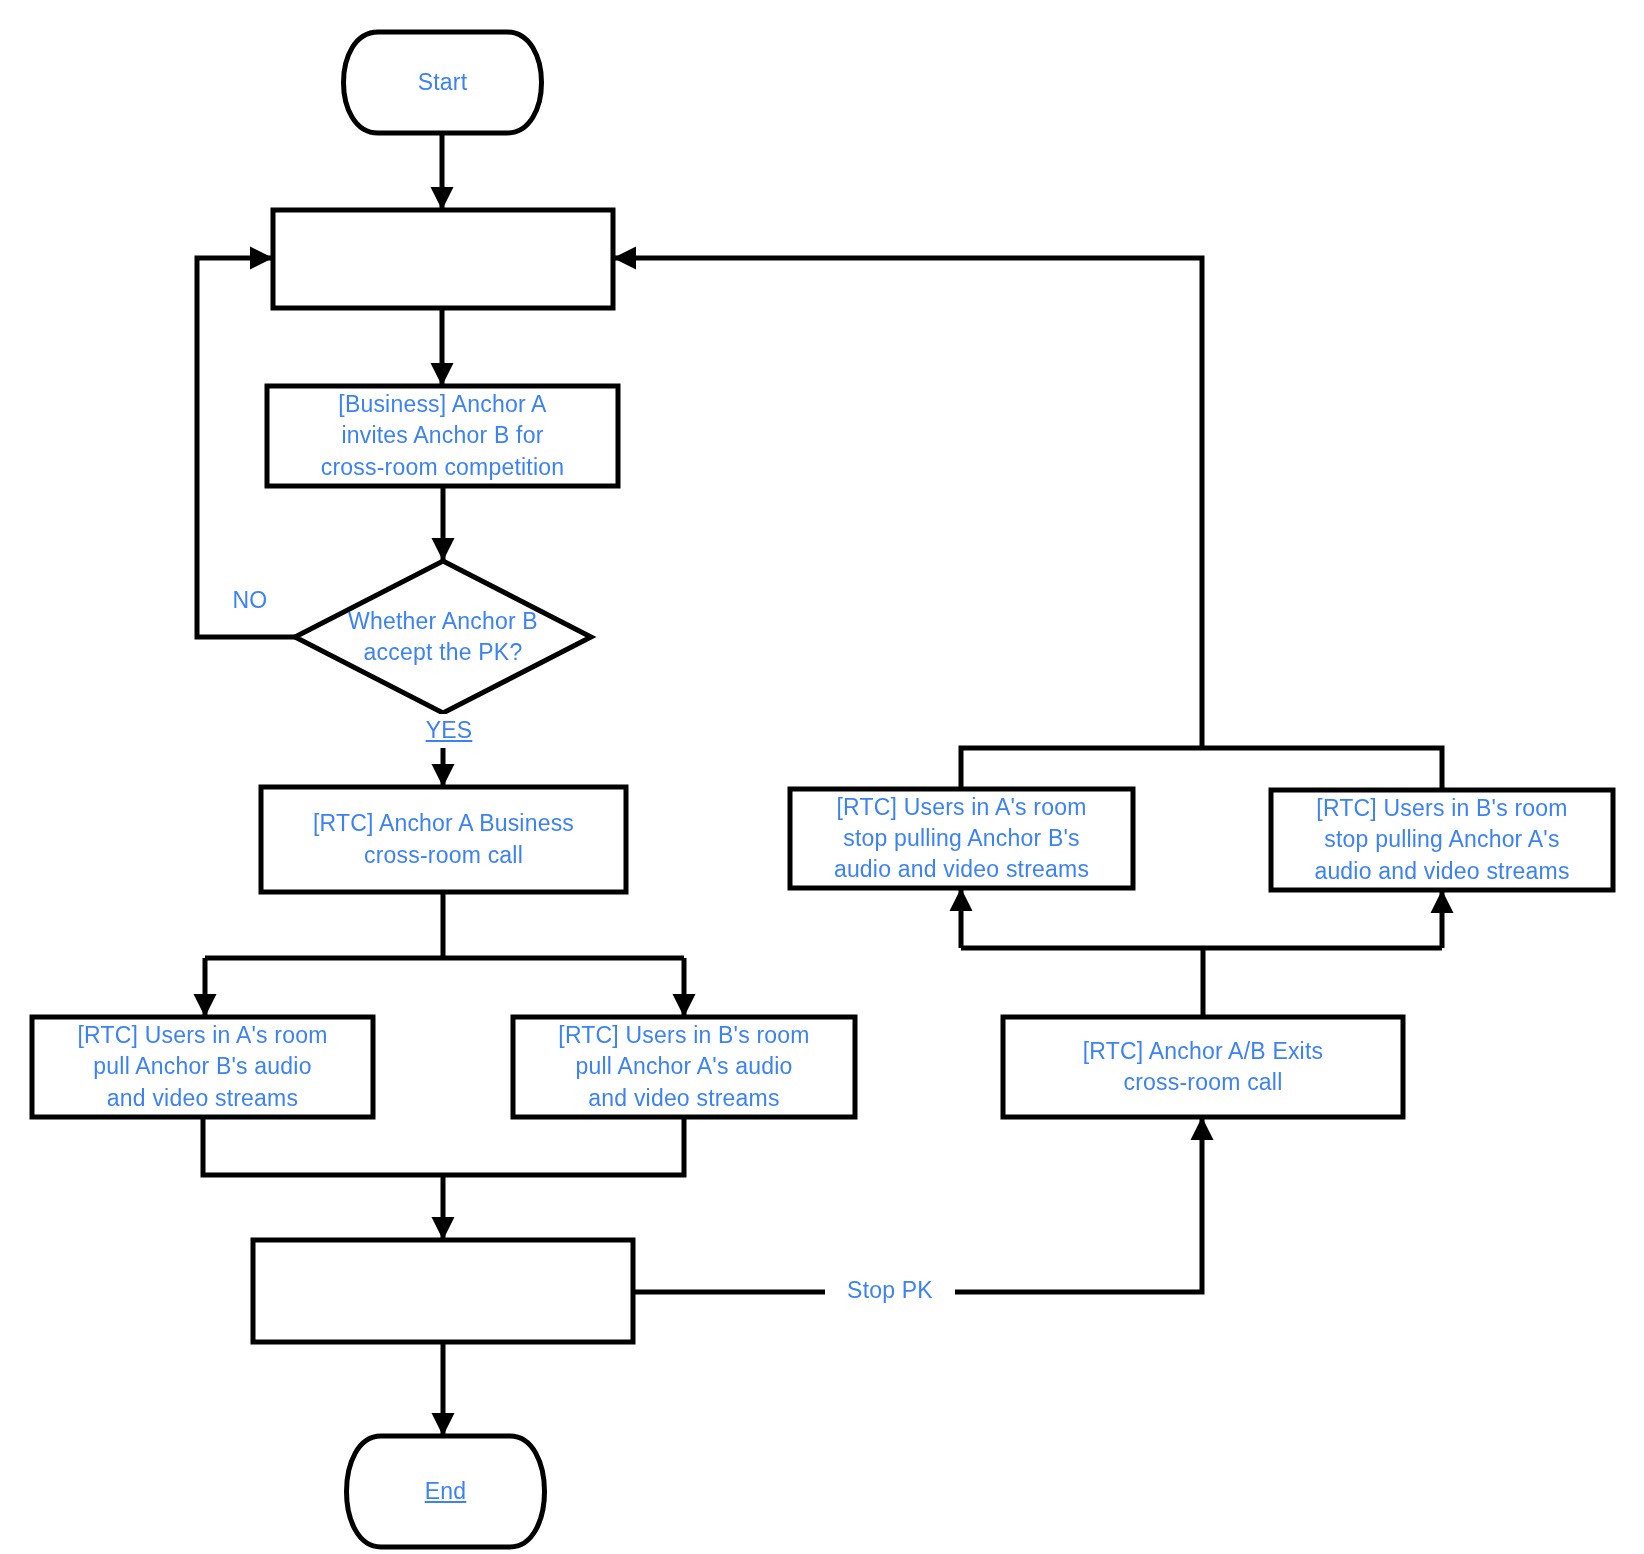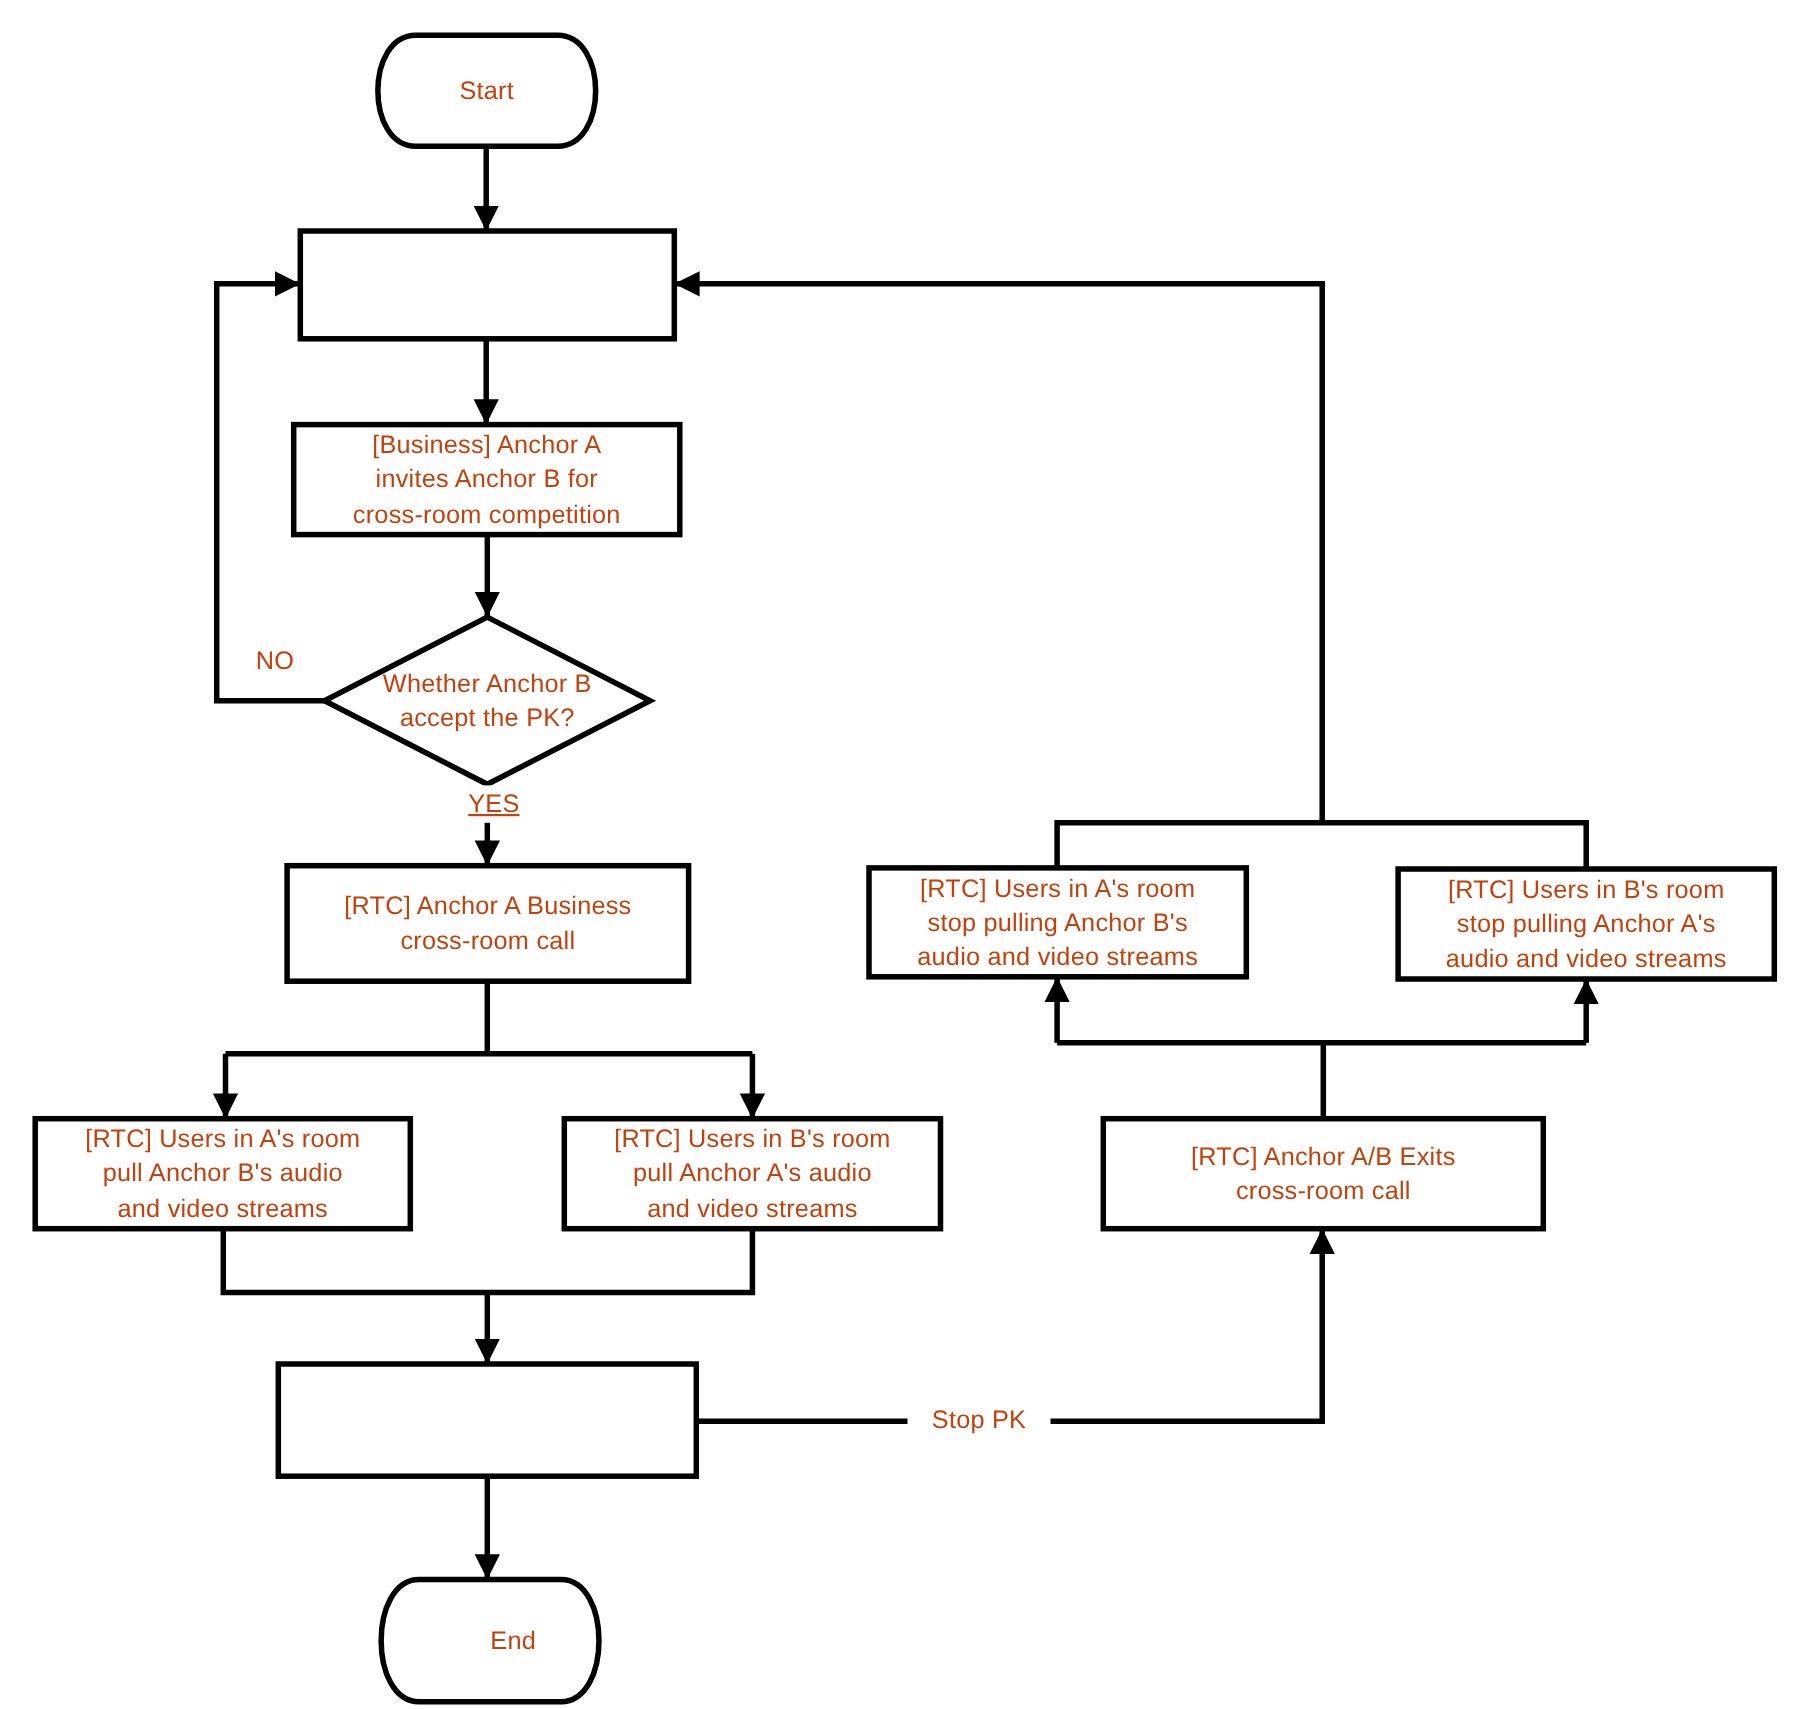--- a/index.html
+++ b/index.html
@@ -24,21 +24,21 @@
   .lbl {
     position: absolute;
     display: flex;
     align-items: center;
     justify-content: center;
     text-align: center;
     font-size: 23px;
     line-height: 1.35;
     white-space: pre-line;
     letter-spacing: 0.2px;
-    color: #c2410c;
+    color: #3b82f6;
   }
   .edge-lbl {
     background: #ffffff;
     padding: 0 5px;
     white-space: nowrap;
   }
   .shape {
     fill: #ffffff;
     stroke: #000000;
     stroke-width: 5;
@@ -115,21 +115,21 @@
 
   <div class="lbl" style="left:32px; top:1017px; width:341px; height:100px;">[RTC] Users in A's room
 pull Anchor B's audio
 and video streams</div>
 
   <div class="lbl" style="left:513px; top:1017px; width:342px; height:100px;">[RTC] Users in B's room
 pull Anchor A's audio
 and video streams</div>
 
 
-  <div class="lbl" style="left:367px; top:1436px; width:199px; height:111px;">End</div>
+  <div class="lbl" style="left:346px; top:1436px; width:199px; height:111px;text-decoration:underline;">End</div>
 
   <div class="lbl" style="left:1003px; top:1017px; width:400px; height:100px;">[RTC] Anchor A/B Exits
 cross-room call</div>
 
   <div class="lbl" style="left:790px; top:789px; width:343px; height:99px;">[RTC] Users in A's room
 stop pulling Anchor B's
 audio and video streams</div>
 
   <div class="lbl" style="left:1271px; top:790px; width:342px; height:100px;">[RTC] Users in B's room
 stop pulling Anchor A's

